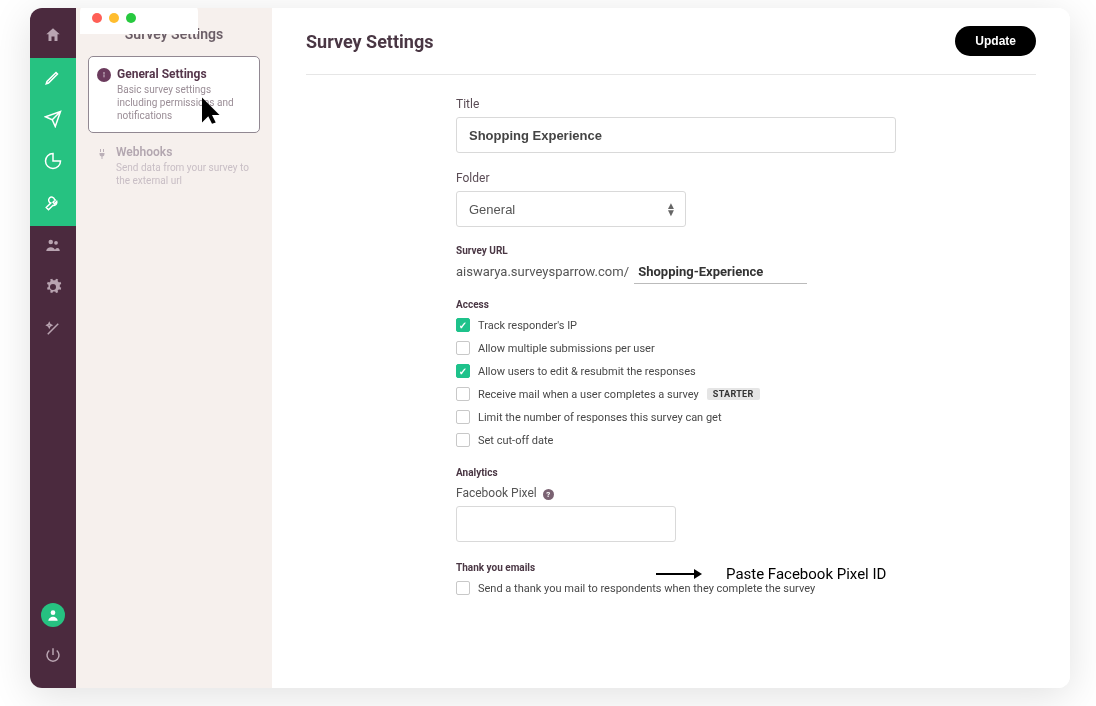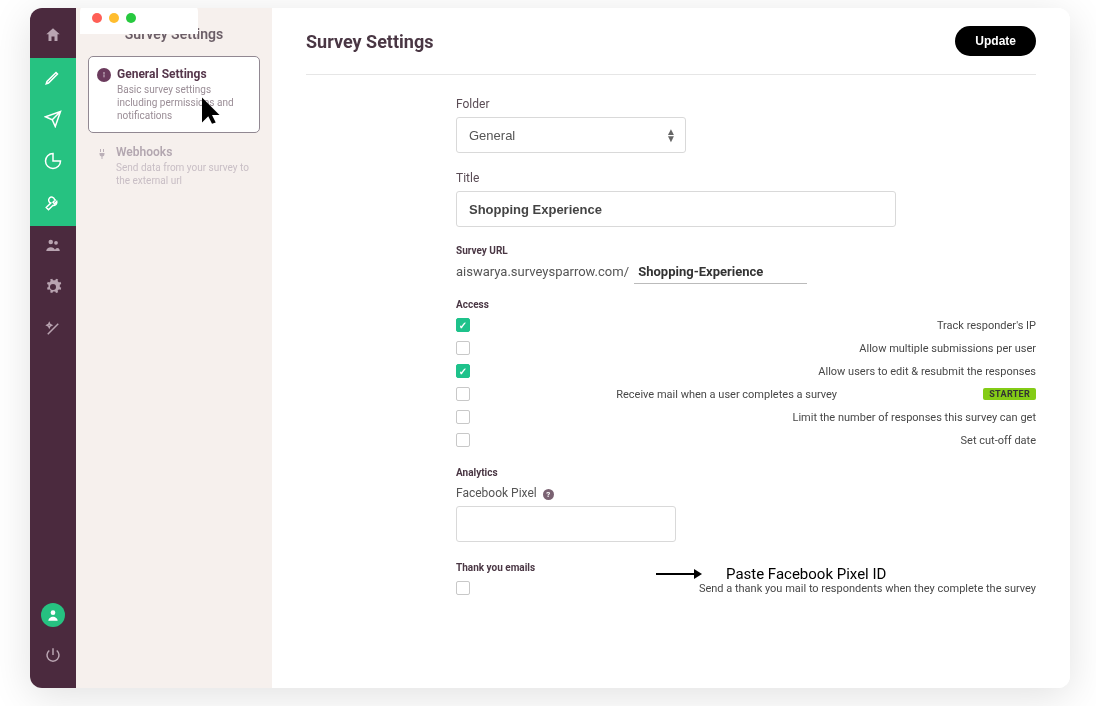--- a/index.html
+++ b/index.html
@@ -170,31 +170,31 @@
 .form-group { margin-bottom: 18px; }
 .url-line { font-size: 13px; color:#555; }
 .url-slug {
   font-weight: 700; color:#333;
   border-bottom: 1px solid #bbb; padding: 2px 44px 4px 4px;
   margin-left: 2px;
   text-align: right;
 }
 .checkbox-row {
   display:flex; align-items:center; gap:8px;
-  font-size:11px; color:#484848; margin-bottom: 9px; justify-content: space-between;
+  font-size:11px; color:#484848; margin-bottom: 9px;
 }
 .cb {
   width:14px; height:14px; border:1px solid #c8c8c8; border-radius:2px;
   display:inline-flex; align-items:center; justify-content:center;
   background:#fff;
 }
 .cb.checked { background:#1ec28b; border-color:#1ec28b; }
 .cb.checked::after { content:"✓"; color:#fff; font-size:10px; font-weight:700; }
 .badge {
-  background:#84cc16; color:#333; font-size:9px; font-weight:700;
+  background:#e5e5e5; color:#333; font-size:9px; font-weight:700;
   padding:1px 6px; border-radius:2px; letter-spacing:0.3px;
 }
 .help-dot {
   display:inline-flex; width:11px; height:11px; border-radius:50%;
   background:#7a6272; color:#fff; font-size:8px; font-weight:700;
   align-items:center; justify-content:center; margin-left:3px;
 }
 .pixel-input {
   width:220px; height:36px; border:1px solid #d9d9d9; border-radius:3px;
 }
@@ -329,30 +329,30 @@
 
     <div class="main-pane">
       <div class="main-header">
         <div class="main-title">Survey Settings</div>
         <button class="update-btn">Update</button>
       </div>
 
       <div class="form-area">
 
         <div class="form-group">
+          <label class="form-label">Title</label>
+          <input class="input-text" type="text" value="Shopping Experience" style="">
+        </div>
+
+        <div class="form-group">
           <label class="form-label">Folder</label>
           <div class="select-wrap">
             <input class="select-input" readonly="" value="General" style="">
             <span class="select-arrows">▲<br>▼</span>
           </div>
-        </div>
-
-        <div class="form-group">
-          <label class="form-label">Title</label>
-          <input class="input-text" type="text" value="Shopping Experience" style="">
         </div>
 
         <div class="form-group">
           <div class="section-label" style="margin-top:6px">Survey URL</div>
           <div class="url-line">
             <span>aiswarya.surveysparrow.com/</span>
             <span class="url-slug">Shopping-Experience</span>
           </div>
         </div>
 

